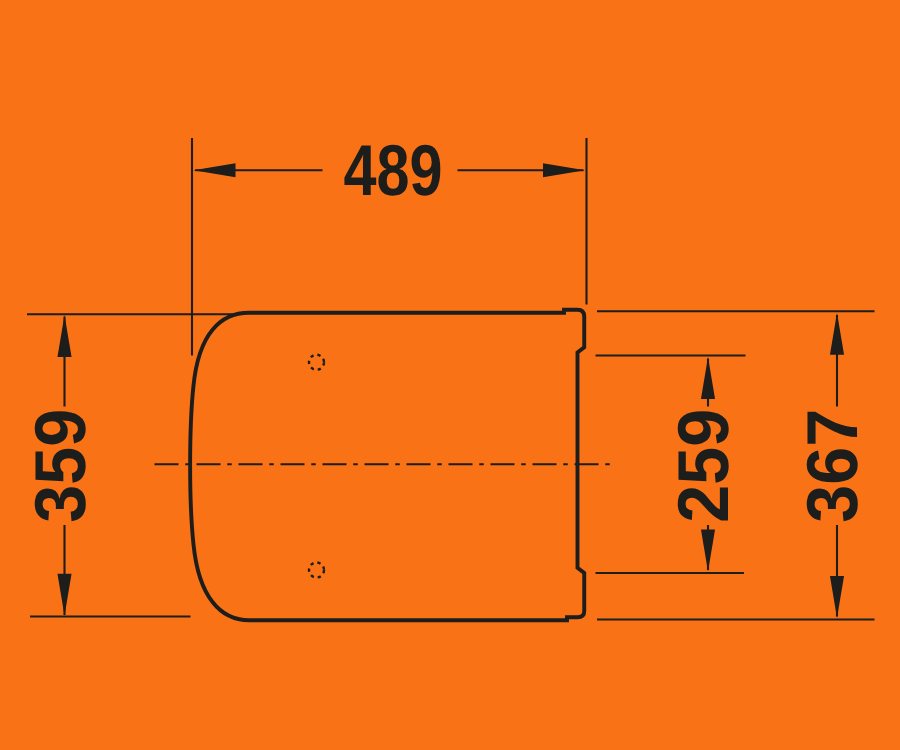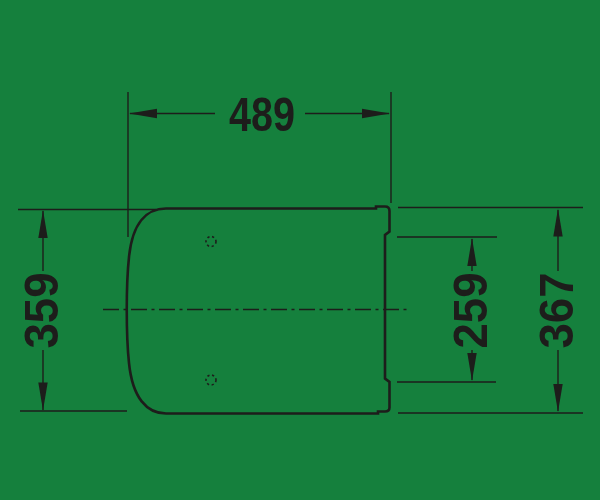--- a/index.html
+++ b/index.html
@@ -4,21 +4,21 @@
 <style>
   html, body {
     margin: 0;
     padding: 0;
     background: #ffffff;
   }
   .stage {
     position: relative;
     width: 600px;
     height: 500px;
-    background: #15803d;
+    background: #f97316;
     overflow: hidden;
   }
   svg { display: block; }
   .dim-text {
     font-family: "Liberation Sans", sans-serif;
     font-weight: 700;
     font-size: 48px;
     fill: #1d1d1b;
   }
 </style>

